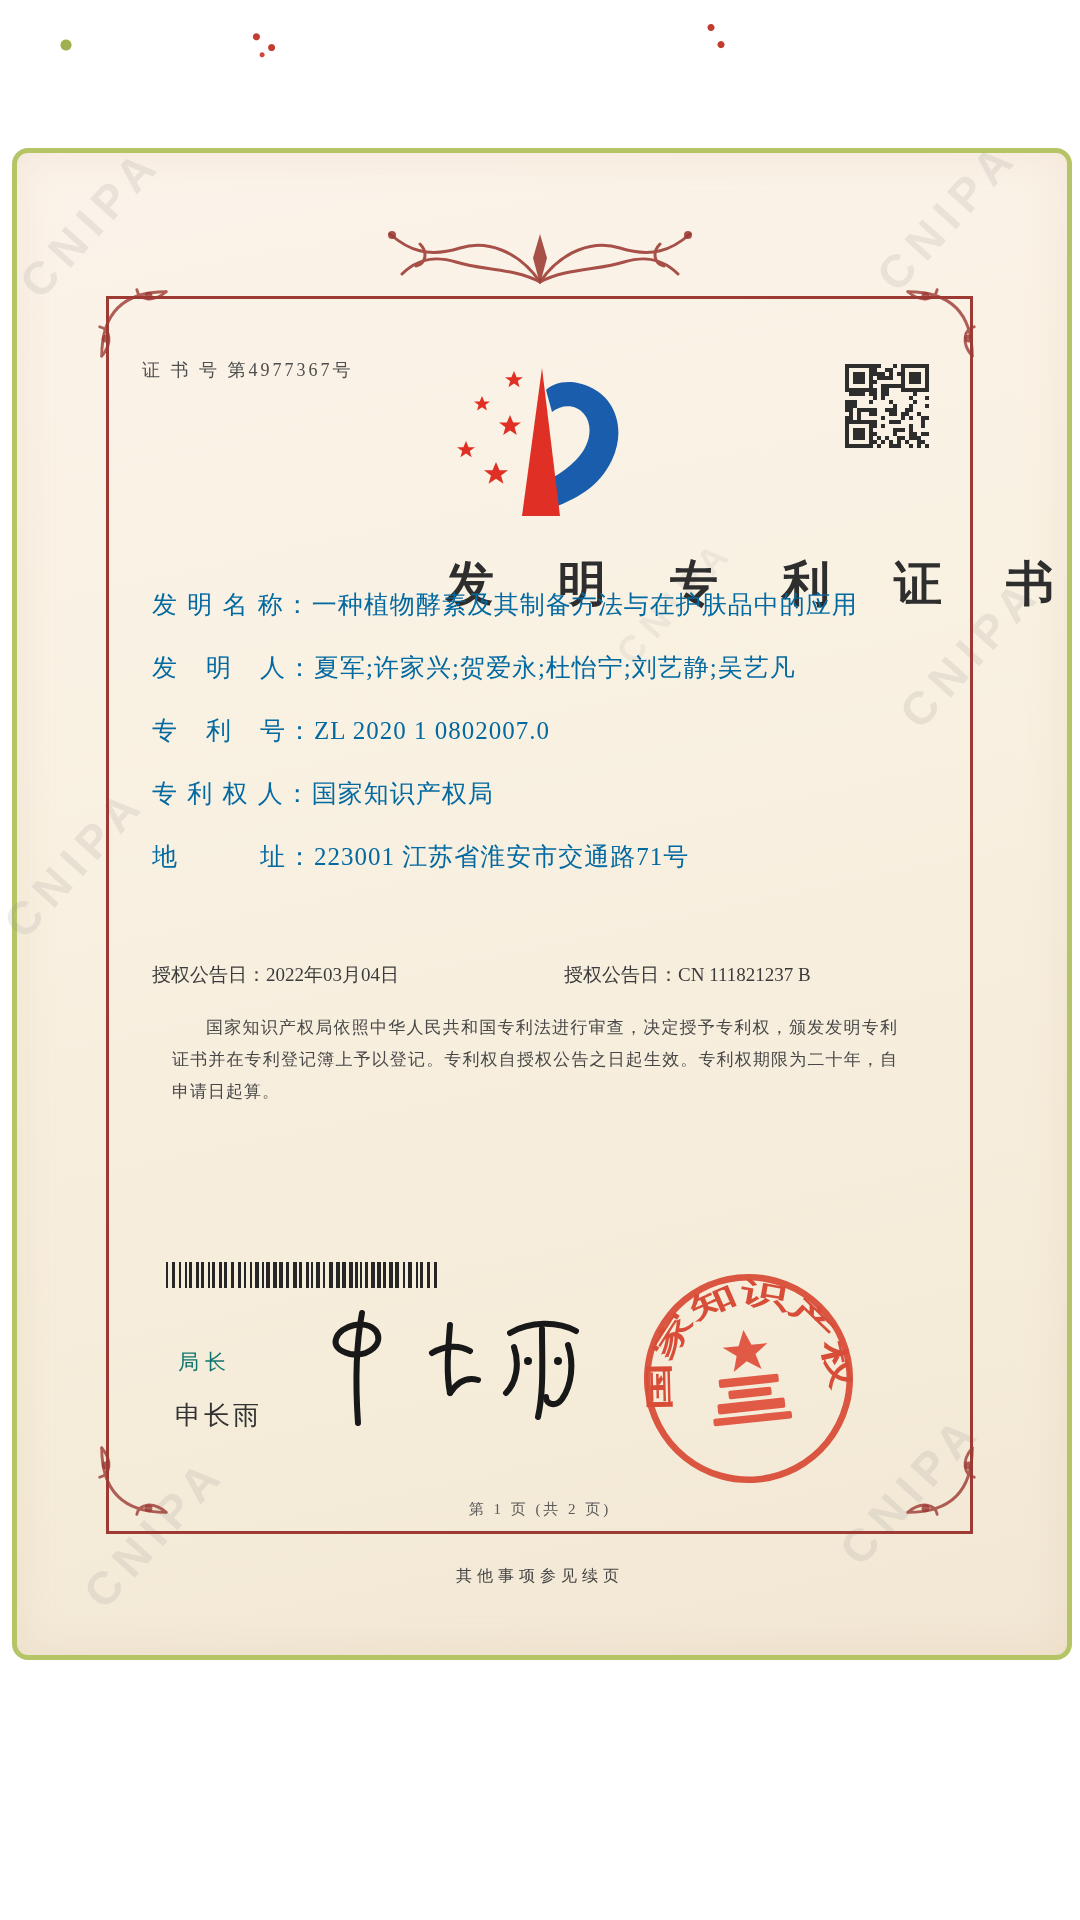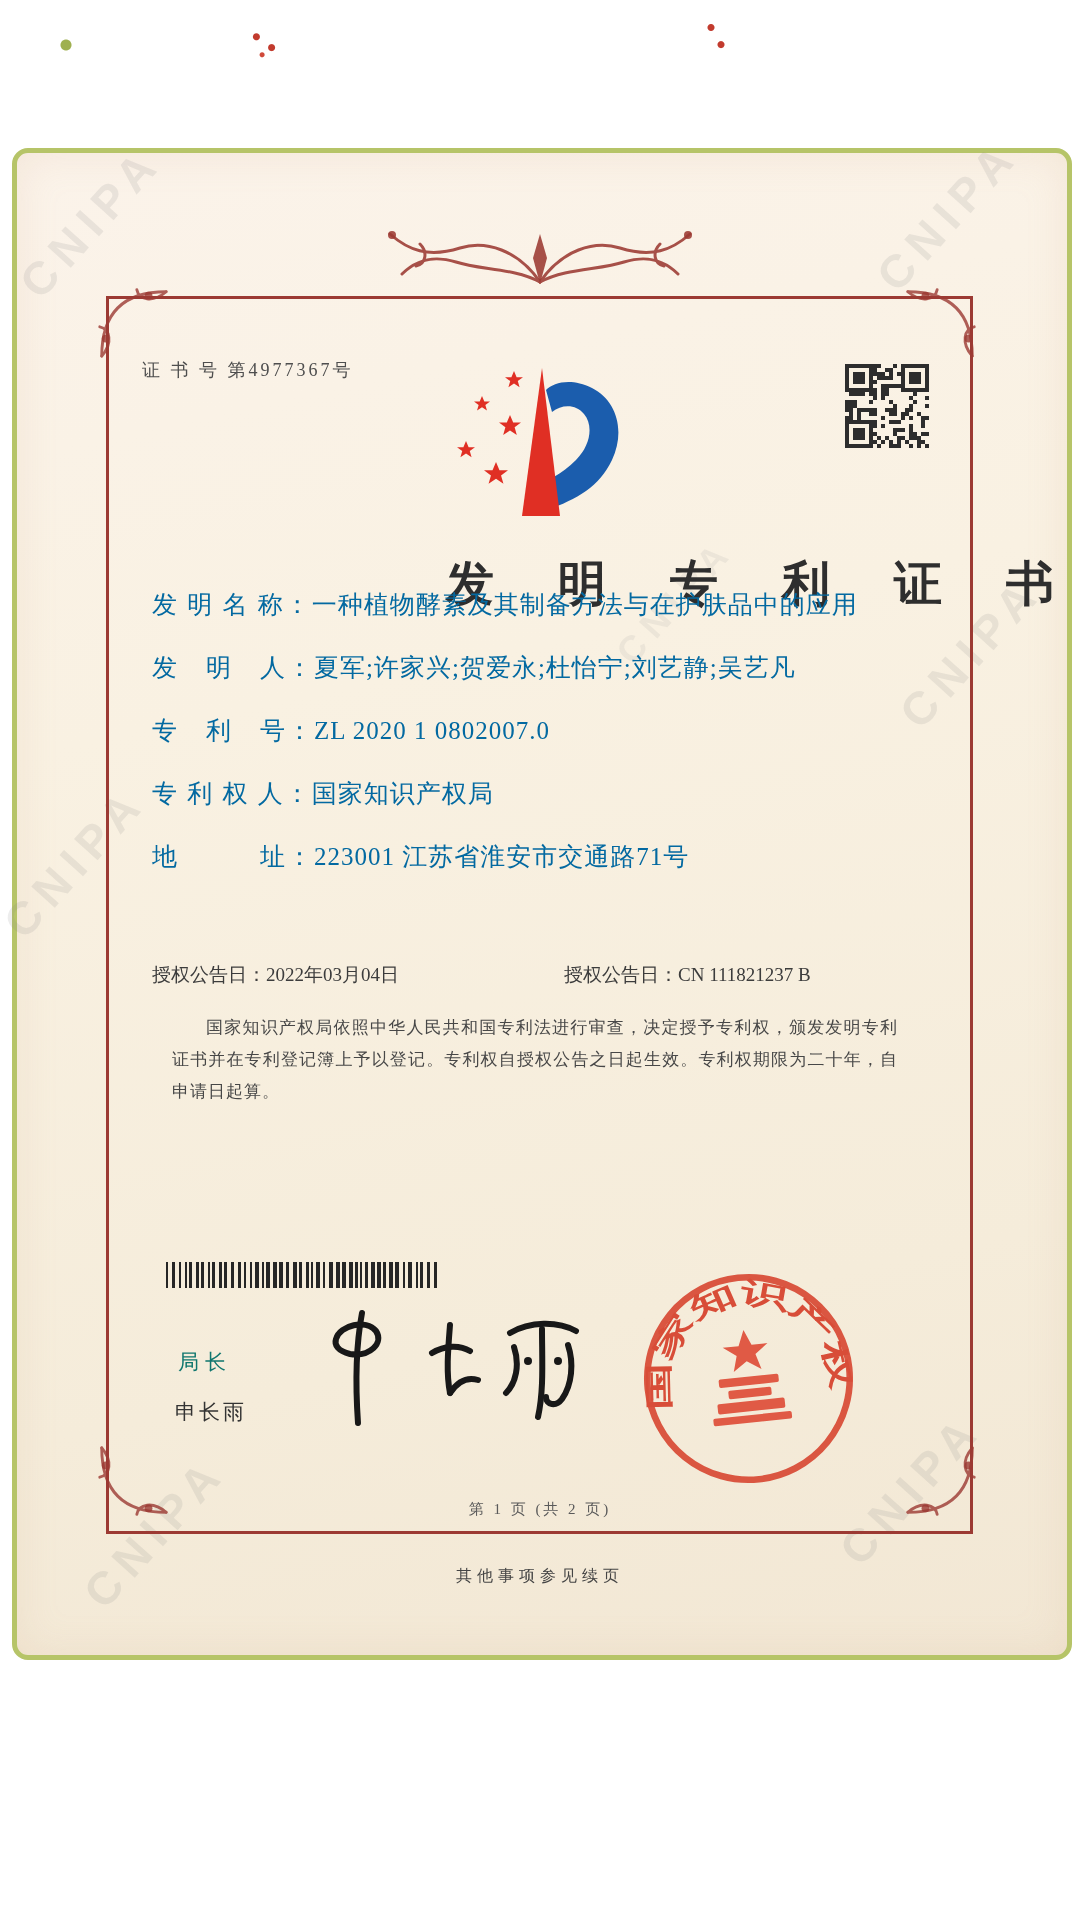--- a/index.html
+++ b/index.html
@@ -45,21 +45,21 @@
   .grant-left{width:412px;}
   
   .body-text{position:absolute;left:150px;top:1012px;width:726px;margin-left:22px;}
   .body-text p{margin:0;font-size:17px;line-height:1.88;color:#474747;text-indent:2em;
                text-align:justify;letter-spacing:1px;}
   
   .barcode{position:absolute;left:166px;top:1262px;width:274px;height:26px;display:flex;align-items:stretch;}
   .barcode div{height:100%;}
   
   .sig-role{position:absolute;left:178px;top:1348px;font-size:21px;color:#0f766e;letter-spacing:6px;}
-  .sig-name{position:absolute;left:175px;top:1398px;font-size:21px;color:#333;letter-spacing:3px;}
+  .sig-name{position:absolute;left:175px;top:1398px;font-size:26px;color:#333;letter-spacing:3px;}
   .sig-script{position:absolute;left:295px;top:1295px;}
   
   .seal{position:absolute;left:636px;top:1266px;transform:rotate(-6deg);opacity:.92;}
   
   .page-info{position:absolute;left:0;top:1500px;width:1080px;text-align:center;
              font-size:15px;color:#5a5a5a;letter-spacing:3px;}
   .footer-note{position:absolute;left:0;top:1566px;width:1080px;text-align:center;
                font-size:16px;color:#454545;letter-spacing:5px;}
 </style>
 </head>

